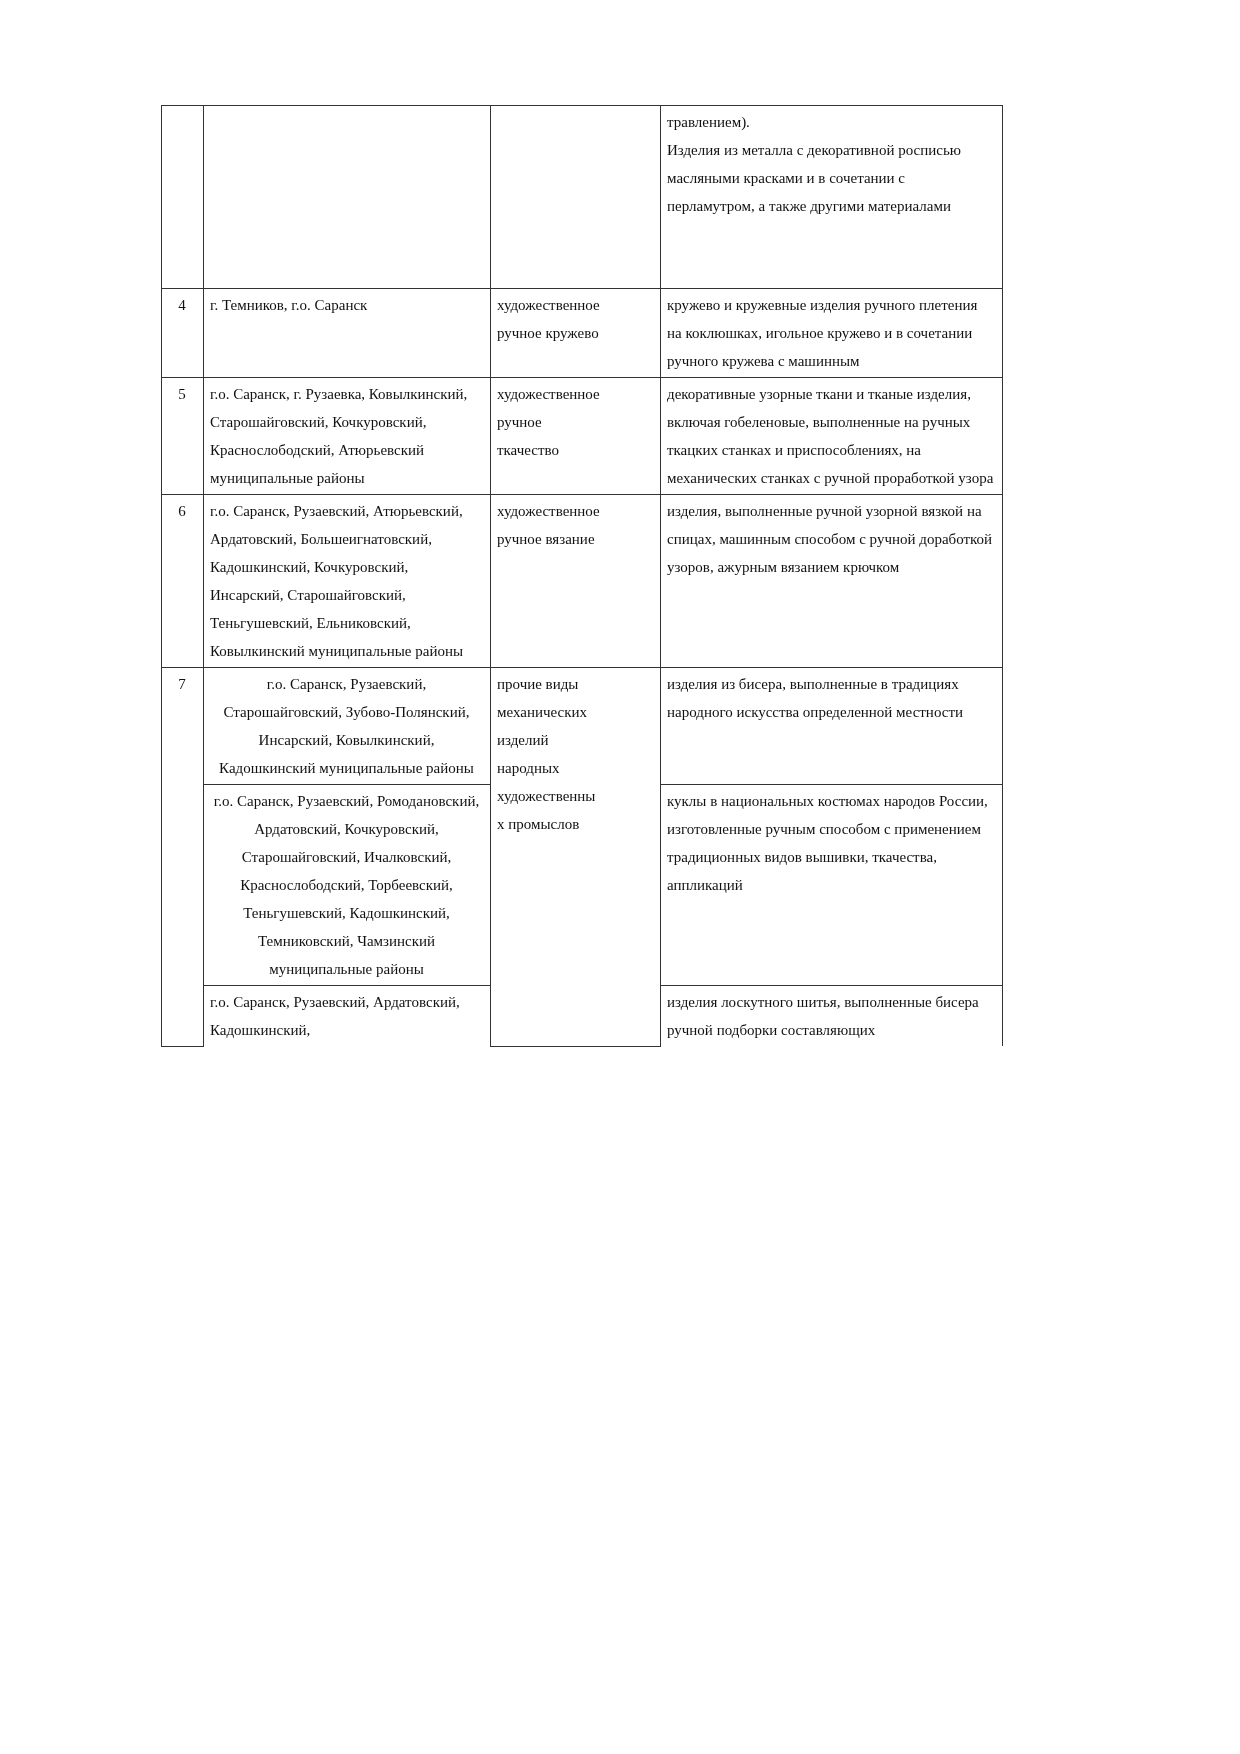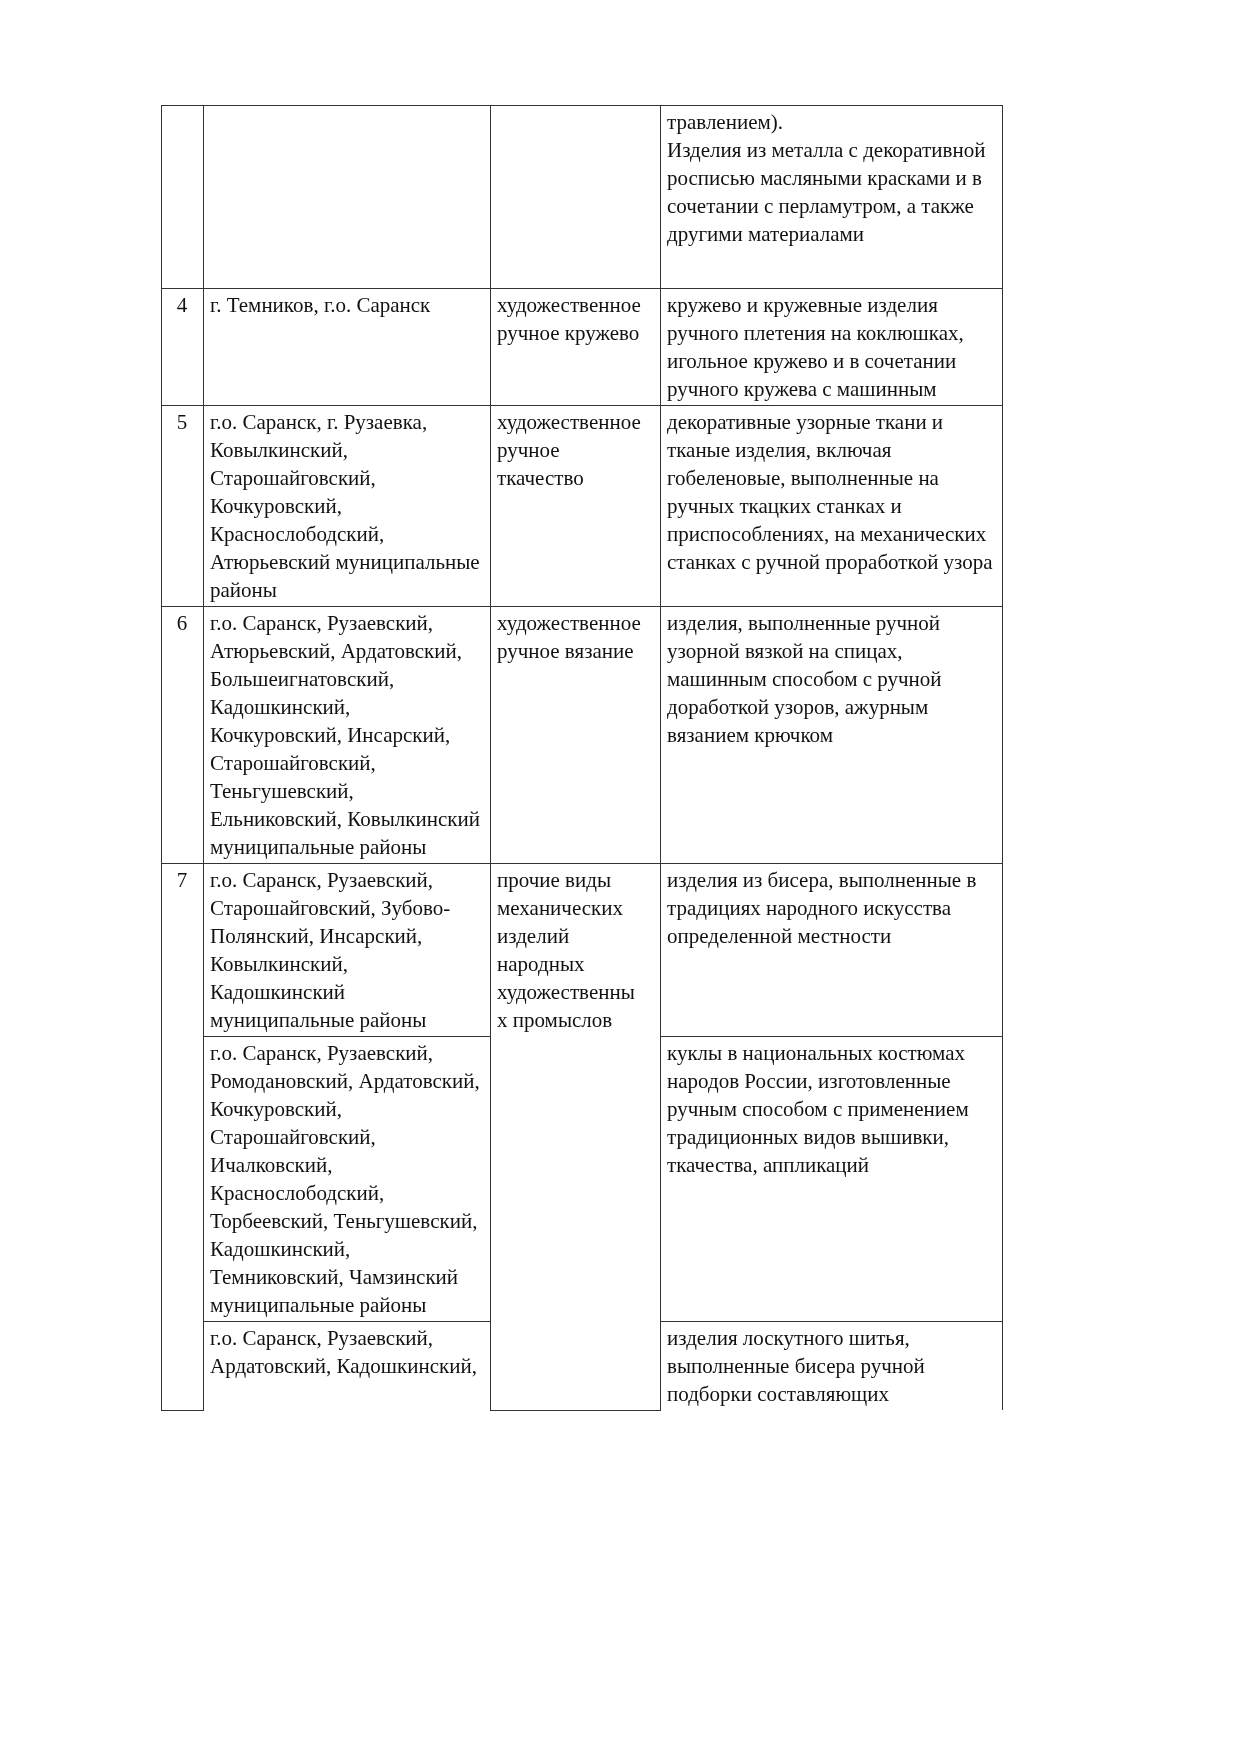--- a/index.html
+++ b/index.html
@@ -3,21 +3,21 @@
 <meta charset="utf-8">
 <style>
   * { margin: 0; padding: 0; box-sizing: border-box; }
   html, body { background: #ffffff; }
   .page {
     position: relative;
     width: 1240px;
     height: 1754px;
     background: #ffffff;
     font-family: "Liberation Serif", "DejaVu Serif", serif;
-    font-size: 21px;
+    font-size: 15px;
     line-height: 28px;
     color: #111111;
     overflow: hidden;
   }
   .tablewrap {
     position: absolute;
     left: 161px;
     top: 105px;
     width: 841px;
   }
@@ -39,21 +39,21 @@
     padding-right: 1px;
   }
   
   tr.r-cont td { height: 183px; }
   
   td.sub { border-bottom: none; }
   tr.r7b td, tr.r7c td { border-top: none; margin-top: 16px; }
   
   tr.r7c td, td.span-cell { border-bottom: none; }
   
-  td.gap { padding-bottom: 18px; }
+  td.gap { padding-bottom: 18px; text-align: center; }
 </style>
 </head>
 <body>
 
 <div class="page">
   <div class="tablewrap">
     <table class="doc">
       <colgroup>
         <col style="width:42px">
         <col style="width:287px">

